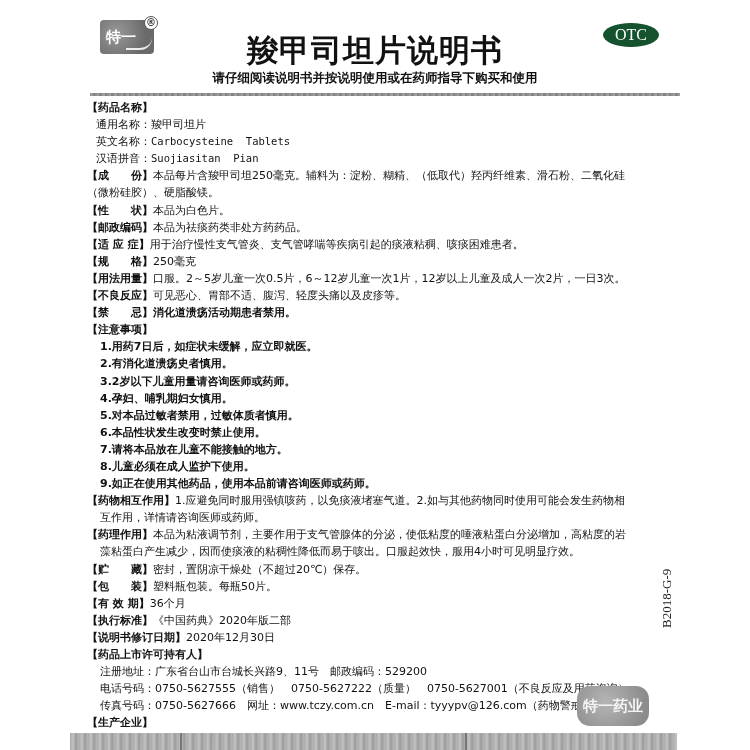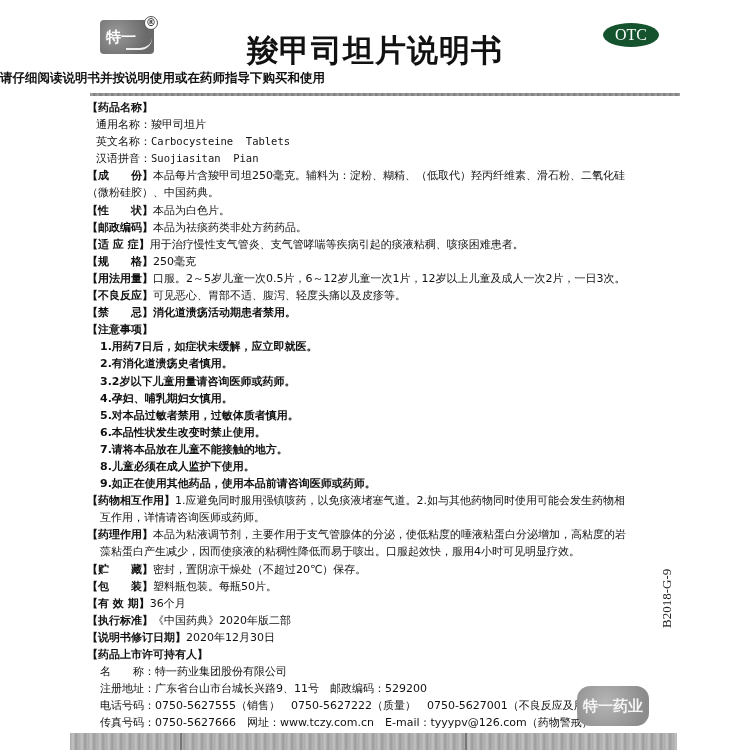--- a/index.html
+++ b/index.html
@@ -14,21 +14,21 @@
                background: #fff; border-radius: 50%; width: 12px; height: 12px; line-height: 12px;
                text-align: center; border: 1px solid #555; }
   .logo .swoosh { position: absolute; right: 2px; bottom: 4px; width: 26px; height: 10px;
                   border-bottom: 2px solid #eee; border-radius: 0 0 40px 0; }
   .otc { position: absolute; left: 603px; top: 23px; width: 56px; height: 24px;
          background: #14532d; border-radius: 50%; color: #fff; font-family: "Liberation Serif", serif;
          font-size: 16px; text-align: center; line-height: 24px; }
 
   .title { position: absolute; left: 0; width: 750px; top: 30px; text-align: center;
            font-size: 31px; font-weight: bold; letter-spacing: 1px; color: #111; }
-  .subtitle { position: absolute; left: 0; width: 750px; top: 70px; 
+  .subtitle { position: absolute; left: 0; width: 750px; top: 70px; text-align: center;
               font-size: 12.5px; font-weight: bold; }
   .rule { position: absolute; left: 90px; top: 93px; width: 590px; height: 3px;
           background: repeating-linear-gradient(90deg,#888 0,#aaa 2px,#777 4px,#999 6px); }
 
   .doc { position: absolute; left: 87px; top: 99px; width: 600px; font-size: 11px; line-height: 17.1px; }
   .row { white-space: nowrap; }
   .lbl { font-weight: bold; }
   .ind { padding-left: 9px; }
   .ind2 { padding-left: 13px; }
   .cont { padding-left: 0px; }
@@ -60,21 +60,21 @@
 <div class="subtitle">请仔细阅读说明书并按说明使用或在药师指导下购买和使用</div>
 <div class="rule"></div>
 
 <div class="doc">
   <div class="row lbl">【药品名称】</div>
   <div class="row ind">通用名称：羧甲司坦片</div>
   <div class="row ind"><span>英文名称：</span><span class="mono" style="white-space:pre">Carbocysteine  Tablets</span></div>
   <div class="row ind"><span>汉语拼音：</span><span class="mono" style="white-space:pre">Suojiasitan  Pian</span></div>
 
   <div class="row"><span class="lbl">【成　　份】</span><span>本品每片含羧甲司坦250毫克。辅料为：淀粉、糊精、（低取代）羟丙纤维素、滑石粉、二氧化硅</span></div>
-  <div class="row cont">（微粉硅胶）、中国药典。</div>
+  <div class="row cont">（微粉硅胶）、硬脂酸镁。</div>
 
   <div class="row"><span class="lbl">【性　　状】</span><span>本品为白色片。</span></div>
   <div class="row"><span class="lbl">【邮政编码】</span><span>本品为祛痰药类非处方药药品。</span></div>
   <div class="row"><span class="lbl">【适 应 症】</span><span>用于治疗慢性支气管炎、支气管哮喘等疾病引起的痰液粘稠、咳痰困难患者。</span></div>
   <div class="row"><span class="lbl">【规　　格】</span><span>250毫克</span></div>
   <div class="row"><span class="lbl">【用法用量】</span><span>口服。2～5岁儿童一次0.5片，6～12岁儿童一次1片，12岁以上儿童及成人一次2片，一日3次。</span></div>
   <div class="row"><span class="lbl">【不良反应】</span><span>可见恶心、胃部不适、腹泻、轻度头痛以及皮疹等。</span></div>
   <div class="row"><span class="lbl">【禁　　忌】</span><span class="bold">消化道溃疡活动期患者禁用。</span></div>
 
   <div class="row lbl">【注意事项】</div>
@@ -94,21 +94,20 @@
   <div class="row"><span class="lbl">【药理作用】</span><span>本品为粘液调节剂，主要作用于支气管腺体的分泌，使低粘度的唾液粘蛋白分泌增加，高粘度的岩</span></div>
   <div class="row cont-ind">藻粘蛋白产生减少，因而使痰液的粘稠性降低而易于咳出。口服起效快，服用4小时可见明显疗效。</div>
 
   <div class="row"><span class="lbl">【贮　　藏】</span><span>密封，置阴凉干燥处（不超过20℃）保存。</span></div>
   <div class="row"><span class="lbl">【包　　装】</span><span>塑料瓶包装。每瓶50片。</span></div>
   <div class="row"><span class="lbl">【有 效 期】</span><span>36个月</span></div>
   <div class="row"><span class="lbl">【执行标准】</span><span>《中国药典》2020年版二部</span></div>
   <div class="row"><span class="lbl">【说明书修订日期】</span><span>2020年12月30日</span></div>
 
   <div class="row lbl">【药品上市许可持有人】</div>
-  <div class="row ind2">名　　称：特一药业集团股份有限公司</div>
   <div class="row ind2">注册地址：广东省台山市台城长兴路9、11号　邮政编码：529200</div>
   <div class="row ind2">电话号码：0750-5627555（销售）　0750-5627222（质量）　0750-5627001（不良反应及用药咨询）</div>
   <div class="row ind2">传真号码：0750-5627666　网址：www.tczy.com.cn　E-mail：tyyypv@126.com（药物警戒）</div>
 
   <div class="row lbl">【生产企业】</div>
 
 </div>
 
 <div class="code">B2018-G-9</div>
 <div class="logo2">特一药业</div>

